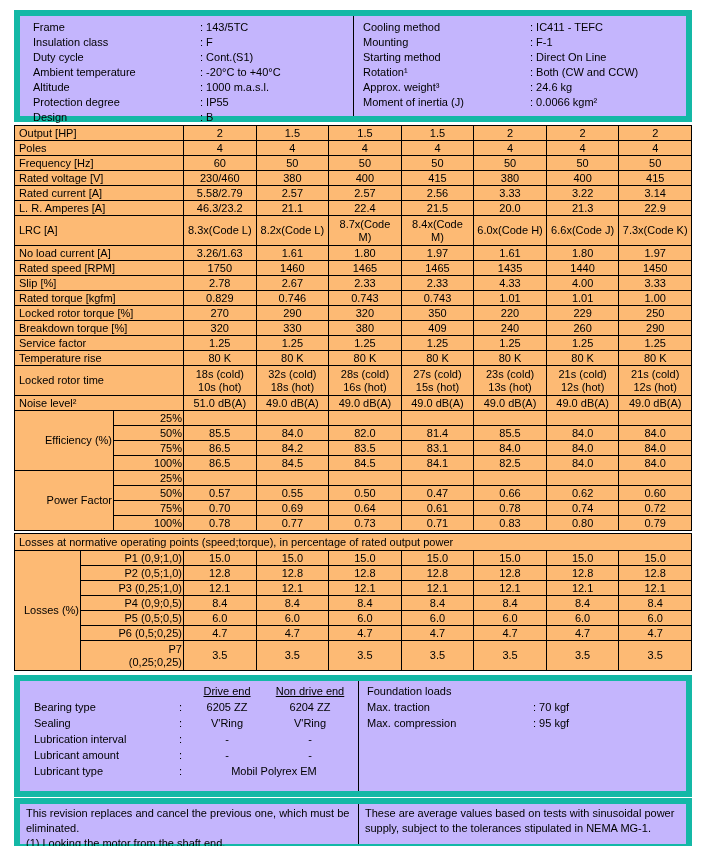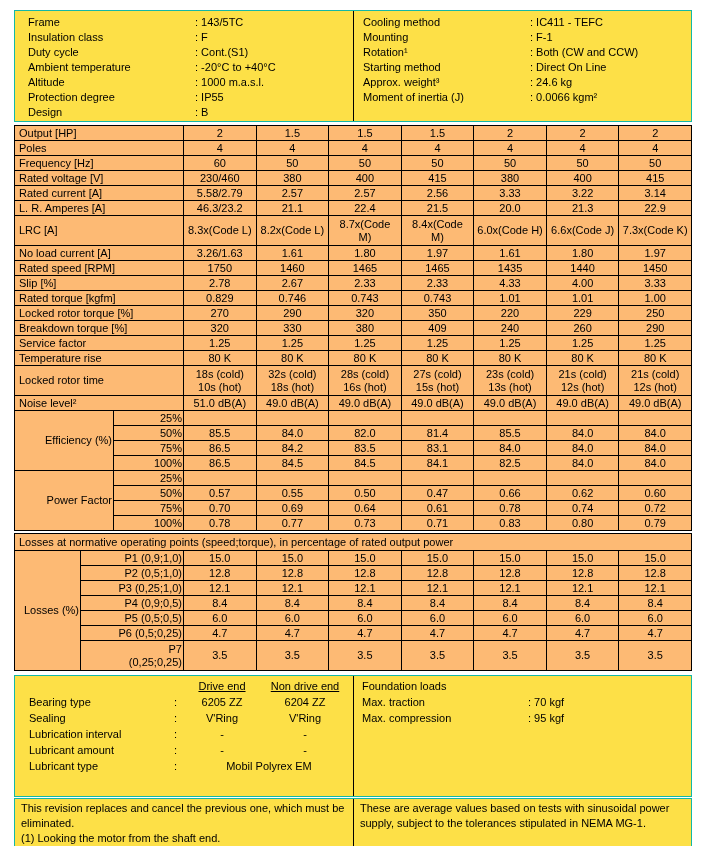--- a/index.html
+++ b/index.html
@@ -1,21 +1,21 @@
 <!DOCTYPE html>
 <html><head>
 <meta charset="utf-8">
 <style>
   html, body { margin:0; padding:0; background:#ffffff; }
   .page {
     position:relative; width:706px; height:846px; background:#ffffff;
     font-family:"Liberation Sans", sans-serif; font-size:11px; color:#000000;
     overflow:hidden;
   }
-  .box { position:absolute; border:1px solid #14b8a6; box-sizing:border-box; background:#fde047; }
+  .box { position:absolute; border:6px solid #14b8a6; box-sizing:border-box; background:#c4b5fd; }
 
   
   .info-box { left:14px; top:10px; width:678px; height:112px; display:flex; }
   .info-half { width:50%; box-sizing:border-box; padding:4px 0 0 13px; }
   .info-half.right { border-left:1px solid #000; padding-left:9px; }
   .info-line { display:flex; height:15px; line-height:15px; white-space:nowrap; }
   .i-lbl { width:167px; flex:0 0 167px; }
 
   
   table.grid { position:absolute; left:14px; width:678px; border-collapse:collapse; table-layout:fixed; background:#fdba74; }
@@ -92,26 +92,26 @@
     <div class="info-half right" id="info-right">
         <div class="info-line">
           <span class="i-lbl">Cooling method</span>
           <span class="i-val">: IC411 - TEFC</span>
         </div>
         <div class="info-line">
           <span class="i-lbl">Mounting</span>
           <span class="i-val">: F-1</span>
         </div>
         <div class="info-line">
+          <span class="i-lbl">Starting method</span>
+          <span class="i-val">: Direct On Line</span>
+        </div>
+        <div class="info-line">
           <span class="i-lbl">Rotation¹</span>
           <span class="i-val">: Both (CW and CCW)</span>
-        </div>
-        <div class="info-line">
-          <span class="i-lbl">Starting method</span>
-          <span class="i-val">: Direct On Line</span>
         </div>
         <div class="info-line">
           <span class="i-lbl">Approx. weight³</span>
           <span class="i-val">: 24.6 kg</span>
         </div>
         <div class="info-line">
           <span class="i-lbl">Moment of inertia (J)</span>
           <span class="i-val">: 0.0066 kgm²</span>
         </div>
       </div>

